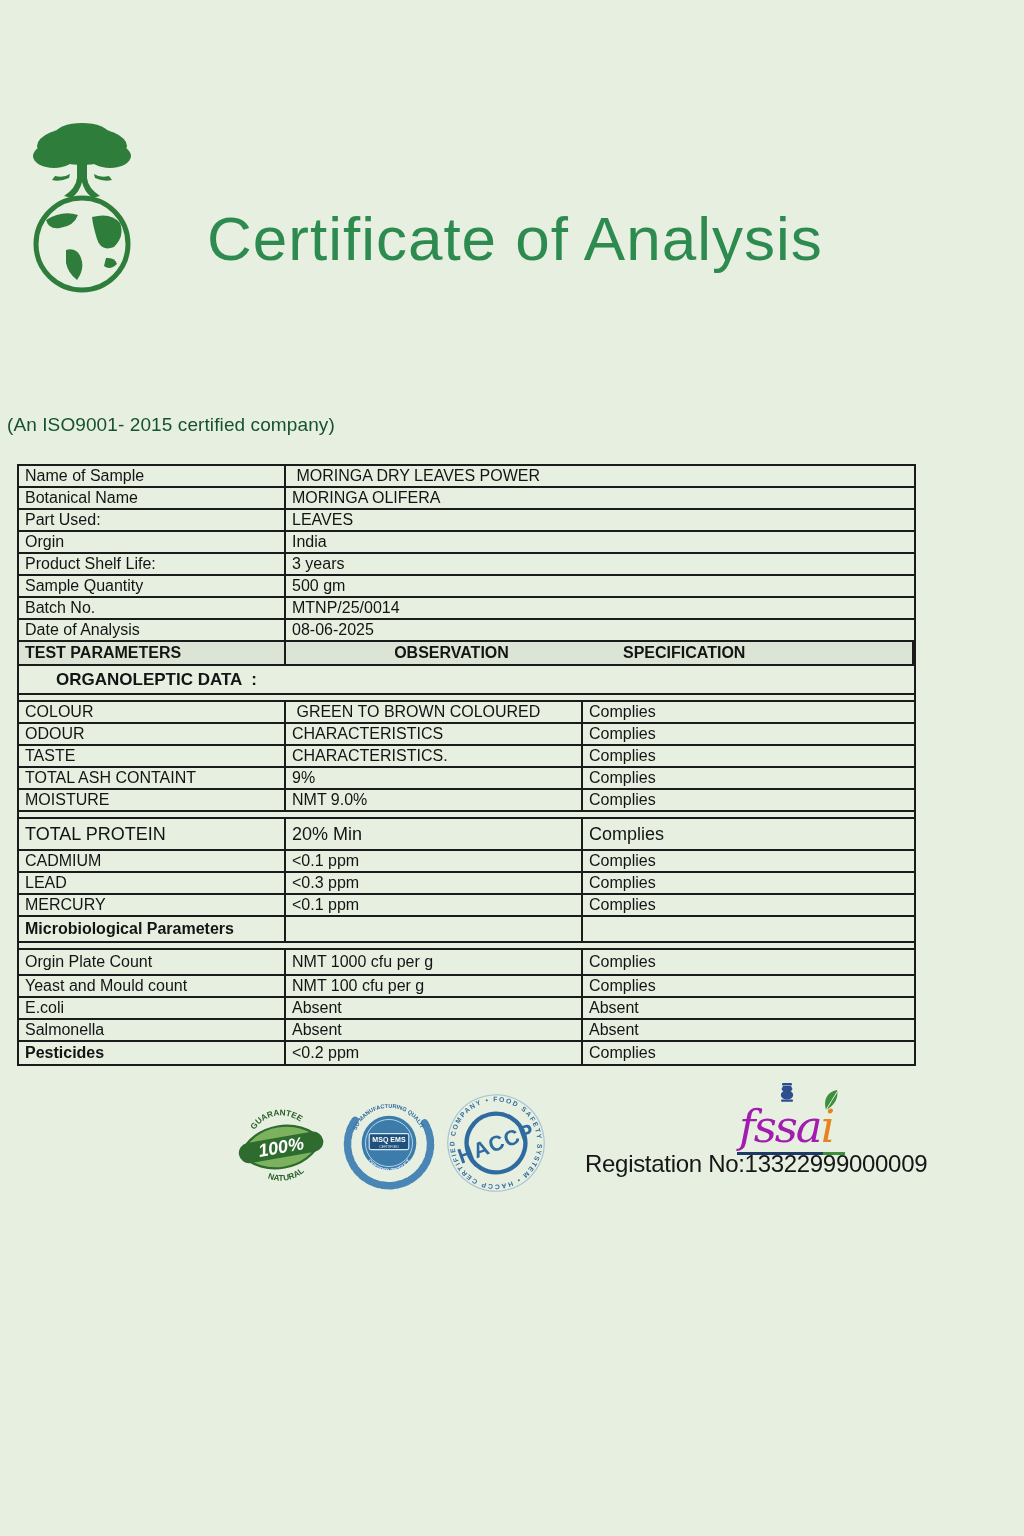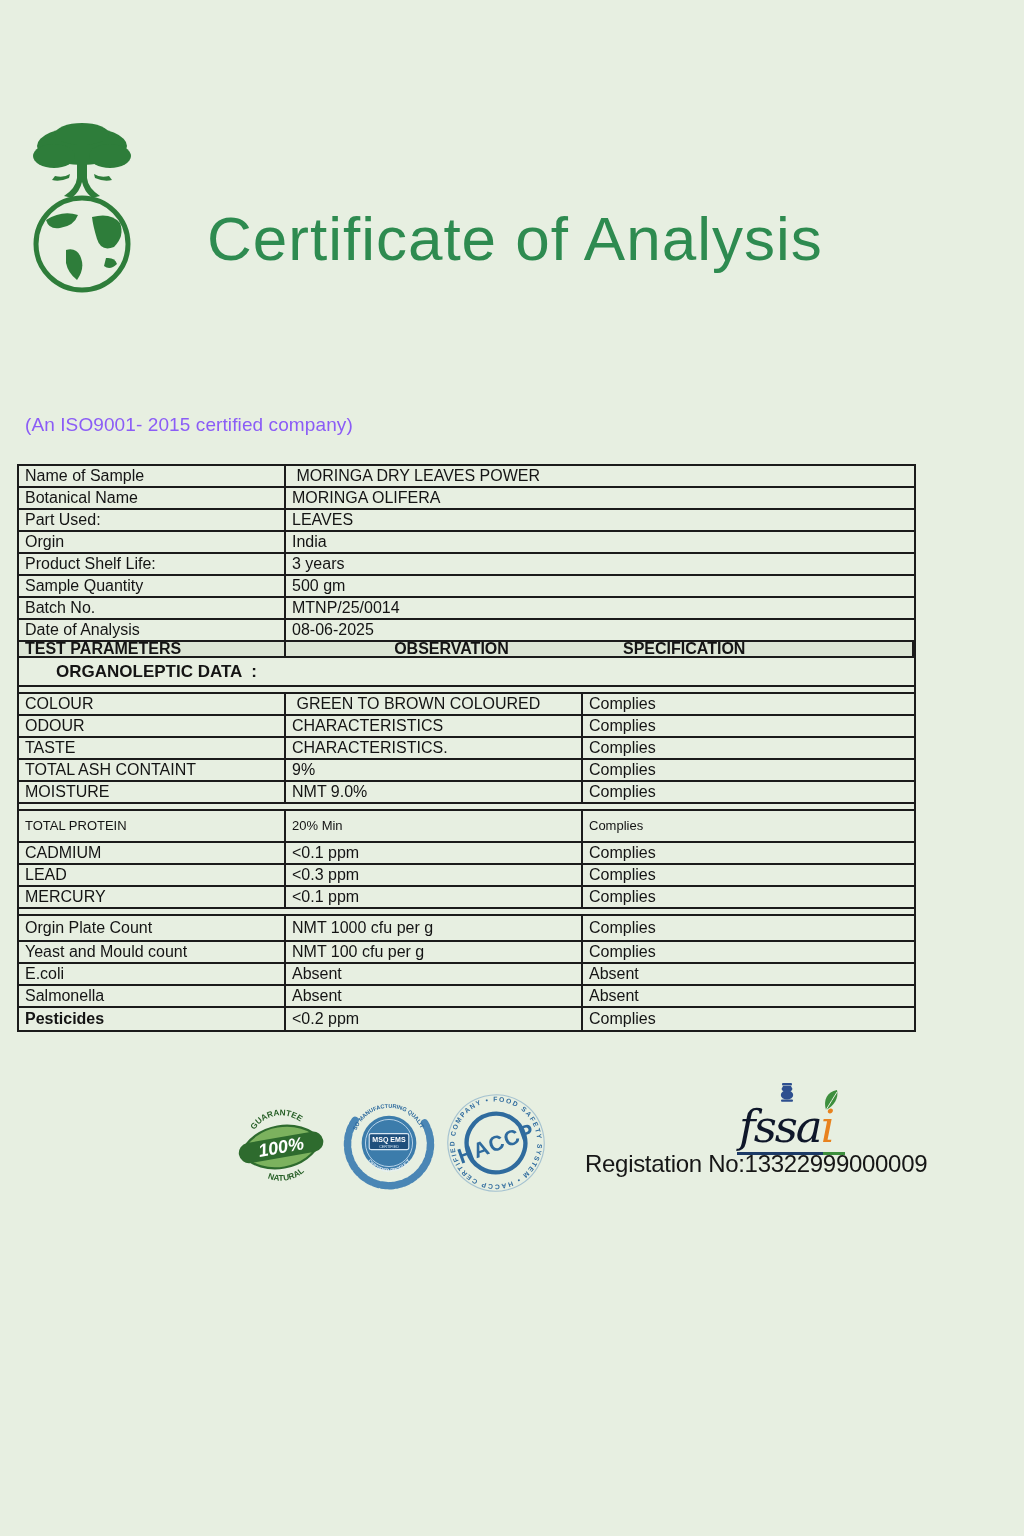--- a/index.html
+++ b/index.html
@@ -15,64 +15,64 @@
     padding-left:18px;
   }
   
   .logo{position:absolute;left:22px;top:118px;width:120px;height:178px;}
   .title{
     position:absolute;left:207px;top:205px;
     font-size:62px;font-weight:400;letter-spacing:1px;
     color:#2e8b50;line-height:1.1;white-space:nowrap;
   }
   .iso-line{
-    position:absolute;left:25px;top:414px;
-    font-size:19px;color:#8b5cf6;letter-spacing:.1px;
+    position:absolute;left:7px;top:414px;
+    font-size:19px;color:#14532d;letter-spacing:.1px;
   }
   
   .coa-table{
     position:absolute;left:17px;top:464px;width:899px;
     border:2px solid #1b1b1b;
     display:flex;flex-direction:column;
     box-sizing:border-box;
   }
   .trow{display:flex;border-bottom:2px solid #1b1b1b;height:22px;box-sizing:border-box;align-items:stretch;}
   .trow:last-child{border-bottom:none;}
   .trow.gap{height:7px;}
-  .trow.header{height:16px;background:rgba(170,185,160,.18);gap:48px;}
+  .trow.header{height:24px;background:rgba(170,185,160,.18);gap:48px;}
   .trow.section{height:29px;}
   .trow.md{height:26px;}
   .trow.tall{height:32px;}
   .tcell{
     padding:0 6px;font-size:16px;line-height:1.15;
     display:flex;align-items:center;color:#141414;
     box-sizing:border-box;white-space:pre;overflow:hidden;
   }
-  .trow.tall .tcell{font-size:13px;}
+  .trow.tall .tcell{font-size:18px;}
   .trow.section .tcell{font-size:17px;}
   .c1{width:267px;border-right:2px solid #1b1b1b;}
   .c2{width:297px;border-right:2px solid #1b1b1b;}
   .c3{flex:1;}
   .cr{flex:1;}
   .cfull{flex:1;margin-left:31px;}
   .b{font-weight:bold;}
   .center{justify-content:center;}
   
   .seal{position:absolute;}
   .seal-natural{left:236px;top:1101px;width:90px;height:92px;}
   .seal-quality{left:340px;top:1094px;width:98px;height:98px;}
   .seal-haccp{left:444px;top:1091px;width:104px;height:104px;}
   
   .fssai{position:absolute;left:731px;top:1086px;width:130px;height:70px;}
   .fssai-word{
     position:absolute;left:8px;top:18px;
     font-family:"DejaVu Serif", serif;font-style:italic;
     font-size:45px;line-height:1;letter-spacing:-2px;white-space:nowrap;
   }
-  .fssai-word .fssa{color:#0f172a;}
+  .fssai-word .fssa{color:#a21caf;}
   .fssai-word .fi{color:#e8821e;}
   .fssai-underline{position:absolute;left:6px;top:66px;width:86px;height:3px;background:#1c3a66;}
   .fssai-underline-green{position:absolute;left:92px;top:66px;width:22px;height:3px;background:#3d8f3d;}
   .fssai-emblem{position:absolute;left:45px;top:-4px;width:22px;height:22px;}
   .fssai-leaf{position:absolute;left:88px;top:2px;width:22px;height:26px;}
   .registration{
     position:absolute;left:585px;top:1150px;
     font-size:24px;letter-spacing:-.3px;color:#161616;white-space:nowrap;
   }
 </style>
@@ -185,20 +185,25 @@
       <div class="trow data">
         <div class="tcell c1">LEAD</div>
         <div class="tcell c2">&lt;0.3 ppm</div>
         <div class="tcell c3">Complies</div>
       </div>
       <div class="trow data">
         <div class="tcell c1">MERCURY</div>
         <div class="tcell c2">&lt;0.1 ppm</div>
         <div class="tcell c3">Complies</div>
       </div>
+      <div class="trow section3 md">
+        <div class="tcell c1 b">Microbiological Parameters</div>
+        <div class="tcell c2"></div>
+        <div class="tcell c3"></div>
+      </div>
       <div class="trow gap"></div>
       <div class="trow data md">
         <div class="tcell c1">Orgin Plate Count</div>
         <div class="tcell c2">NMT 1000 cfu per g</div>
         <div class="tcell c3">Complies</div>
       </div>
       <div class="trow data">
         <div class="tcell c1">Yeast and Mould count</div>
         <div class="tcell c2">NMT 100 cfu per g</div>
         <div class="tcell c3">Complies</div>

